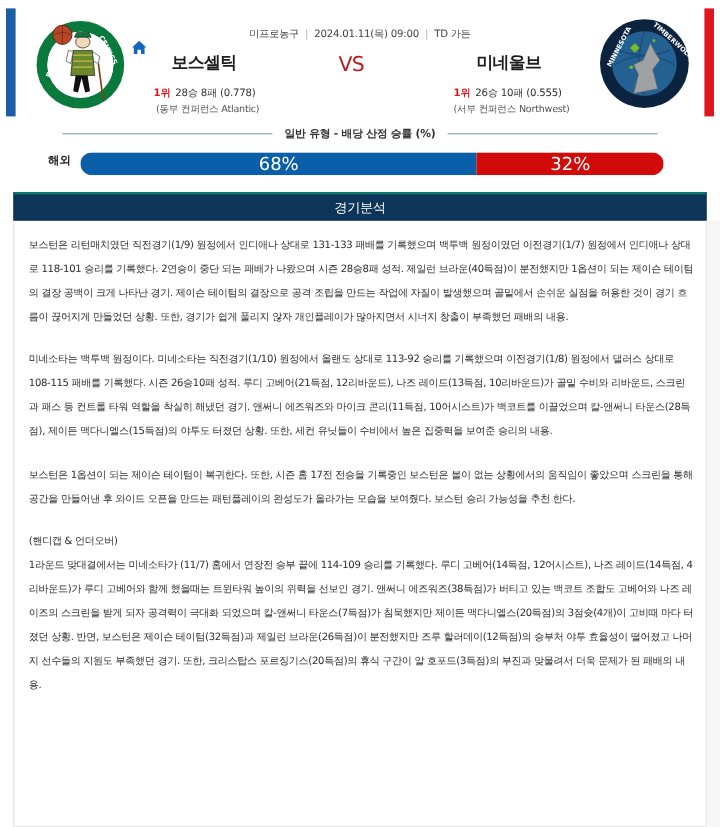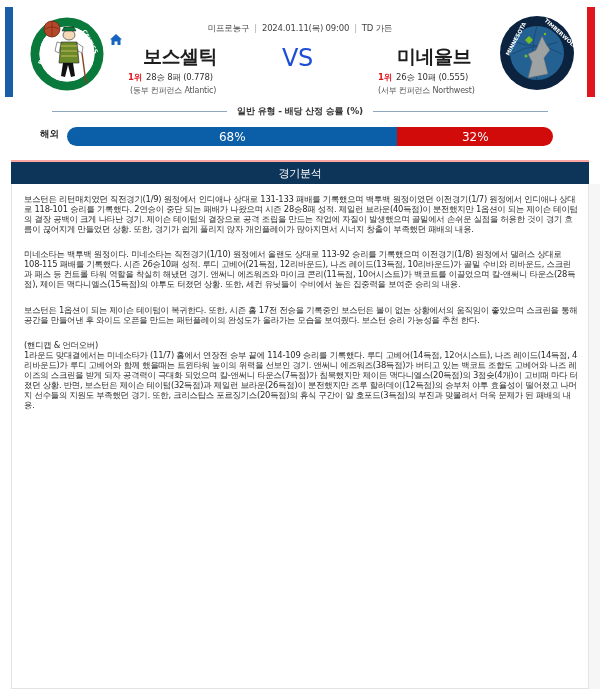--- a/index.html
+++ b/index.html
@@ -10,46 +10,46 @@
     .side-bar-right { position: absolute; right: 5px; top: 7px; width: 8px; height: 90px; background: #e0161e; }
 
     .meta-line { position: absolute; top: 23px; left: 0; width: 600px; text-align: center; font-size: 8.5px; color: #444; letter-spacing: -0.2px; }
     .meta-line .sep { color: #aaa; margin: 0 5px; }
 
     .logo-left { position: absolute; left: 28px; top: 13px; width: 78px; height: 78px; }
     .logo-right { position: absolute; left: 498px; top: 14px; width: 78px; height: 78px; }
 
     .home-icon { position: absolute; left: 110px; top: 30px; width: 12px; height: 11px; cursor: pointer; }
 
-    .team-name { position: absolute; top: 44px; font-size: 19px; font-weight: bold; color: #1d1d1d; letter-spacing: -0.5px; }
+    .team-name { position: absolute; top: 44px; font-size: 14px; font-weight: bold; color: #1d1d1d; letter-spacing: -0.5px; }
     .team-name.left { left: 143px; }
     .team-name.right { left: 397px; }
-    .vs { position: absolute; left: 282px; top: 44px; font-size: 24px; color: #1d4ed8; letter-spacing: -0.5px; }
+    .vs { position: absolute; left: 282px; top: 44px; font-size: 17px; color: #b91c1c; letter-spacing: -0.5px; }
 
     .team-rec { position: absolute; top: 72px; font-size: 8.5px; color: #333; white-space: nowrap; letter-spacing: -0.2px; }
     .team-rec .rank { color: #e0161e; font-weight: bold; margin-right: 4px; }
     .team-rec.left { left: 128px; }
     .team-rec.right { left: 378px; }
     .team-conf { position: absolute; top: 85px; font-size: 8px; color: #555; white-space: nowrap; letter-spacing: -0.2px; }
     .team-conf.left { left: 130px; }
     .team-conf.right { left: 378px; }
 
     .section-title-row { position: absolute; top: 103px; left: 52px; width: 496px; height: 16px; display: flex; align-items: center; text-align: right; }
     .section-title-row .line { flex: 1; height: 1px; background: #8fa7be; }
     .section-title-row .label { font-size: 9px; font-weight: bold; color: #333; padding: 0 10px; white-space: nowrap; letter-spacing: -0.2px; }
 
     .bar-label { position: absolute; left: 40px; top: 128px; font-size: 9.5px; font-weight: bold; color: #222; }
     .bar-wrap { position: absolute; left: 67px; top: 127px; width: 486px; height: 19px; border-radius: 10px; overflow: hidden; display: flex; }
-    .bar-seg { height: 100%; display: flex; align-items: center; justify-content: center; color: #fff; font-size: 12px; }
+    .bar-seg { height: 100%; display: flex; align-items: center; justify-content: center; color: #fff; font-size: 15px; }
     .bar-home { background: #0b5ea8; }
     .bar-away { background: #d10a0a; }
 
-    .analysis-header { position: absolute; left: 11px; top: 160px; width: 578px; height: 24px; background: #0d3459; color: #fff; font-size: 11px; text-align: center; line-height: 24px; letter-spacing: -0.3px; border-top: 2px solid #fca5a5; }
+    .analysis-header { position: absolute; left: 11px; top: 160px; width: 578px; height: 24px; background: #0d3459; color: #fff; font-size: 11px; text-align: center; line-height: 24px; letter-spacing: -0.3px; border-top: 2px solid #0f766e; }
 
-    .analysis-body { position: absolute; left: 11px; top: 184px; width: 578px; height: 505px; border: 1px solid #e3e3e3; border-top: none; padding: 10px 10px 0 12px; font-size: 8.4px; line-height: 10px; color: #2b2b2b; letter-spacing: -0.25px; overflow: hidden; }
+    .analysis-body { position: absolute; left: 11px; top: 184px; width: 578px; height: 505px; border: 1px solid #e3e3e3; border-top: none; padding: 10px 10px 0 12px; font-size: 8.4px; line-height: 20px; color: #2b2b2b; letter-spacing: -0.25px; overflow: hidden; }
     .analysis-body p { margin-bottom: 15.4px; white-space: pre-line; }
     .analysis-body p.tight { margin-bottom: 0; }
 
     .right-gutter { position: absolute; right: 0; top: 184px; width: 11px; height: 505px; background: #f6f6f6; }
   </style>
 </head>
 <body>
 
 <div class="side-bar-left"></div>
 <div class="side-bar-right"></div>

